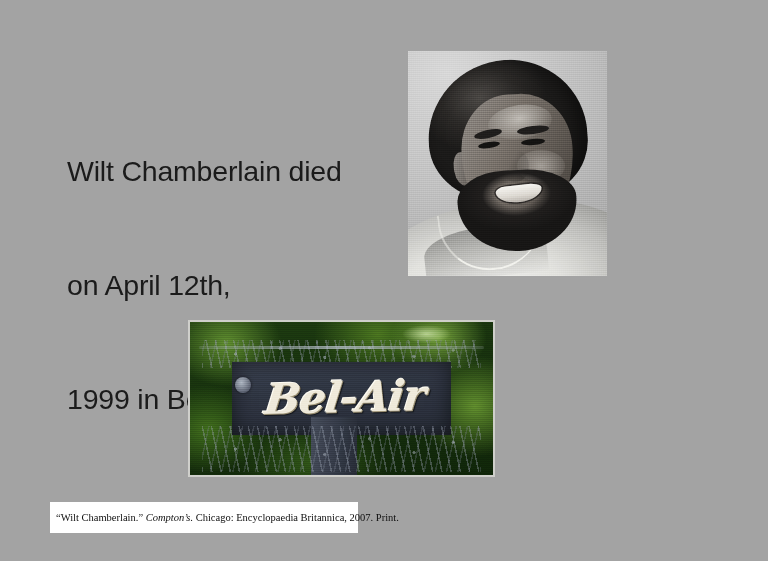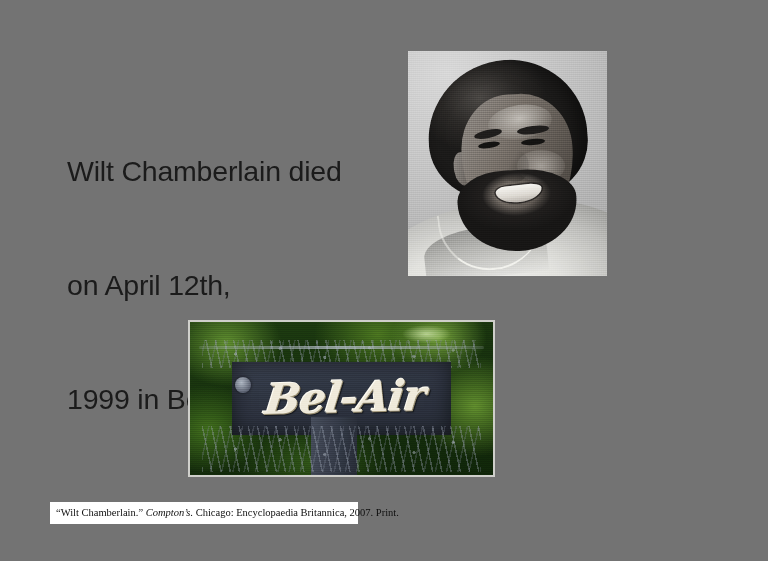--- a/index.html
+++ b/index.html
@@ -340,40 +340,40 @@
     mix-blend-mode: overlay;
     pointer-events: none;
   }
 
   
   #citation-box {
     position: absolute;
     left: 50px;
     top: 502px;
     width: 308px;
-    height: 22px;
+    height: 31px;
     background: #ffffff;
     display: flex;
     align-items: center;
     box-sizing: border-box;
     padding: 0 6px;
   }
   #citation-text {
     font-family: "Liberation Serif", serif;
     font-size: 10.5px;
     line-height: 1.1;
     color: #0f0f0f;
     white-space: nowrap;
   }
   #citation-text i { font-style: italic; }
 </style>
 </head>
 <body>
 
-<div id="slide" style="background: #737373;">
+<div id="slide" style="background: #a3a3a3;">
 
   <div id="body-text" style="color: rgb(27, 27, 27);">
     <span class="tline">Wilt Chamberlain died</span>
     <span class="tline">on April 12th,</span>
     <span class="tline">1999 in Bel-Air,</span>
     <span class="tline">California due to a</span>
     
   </div>
 
   <div id="portrait-photo">

